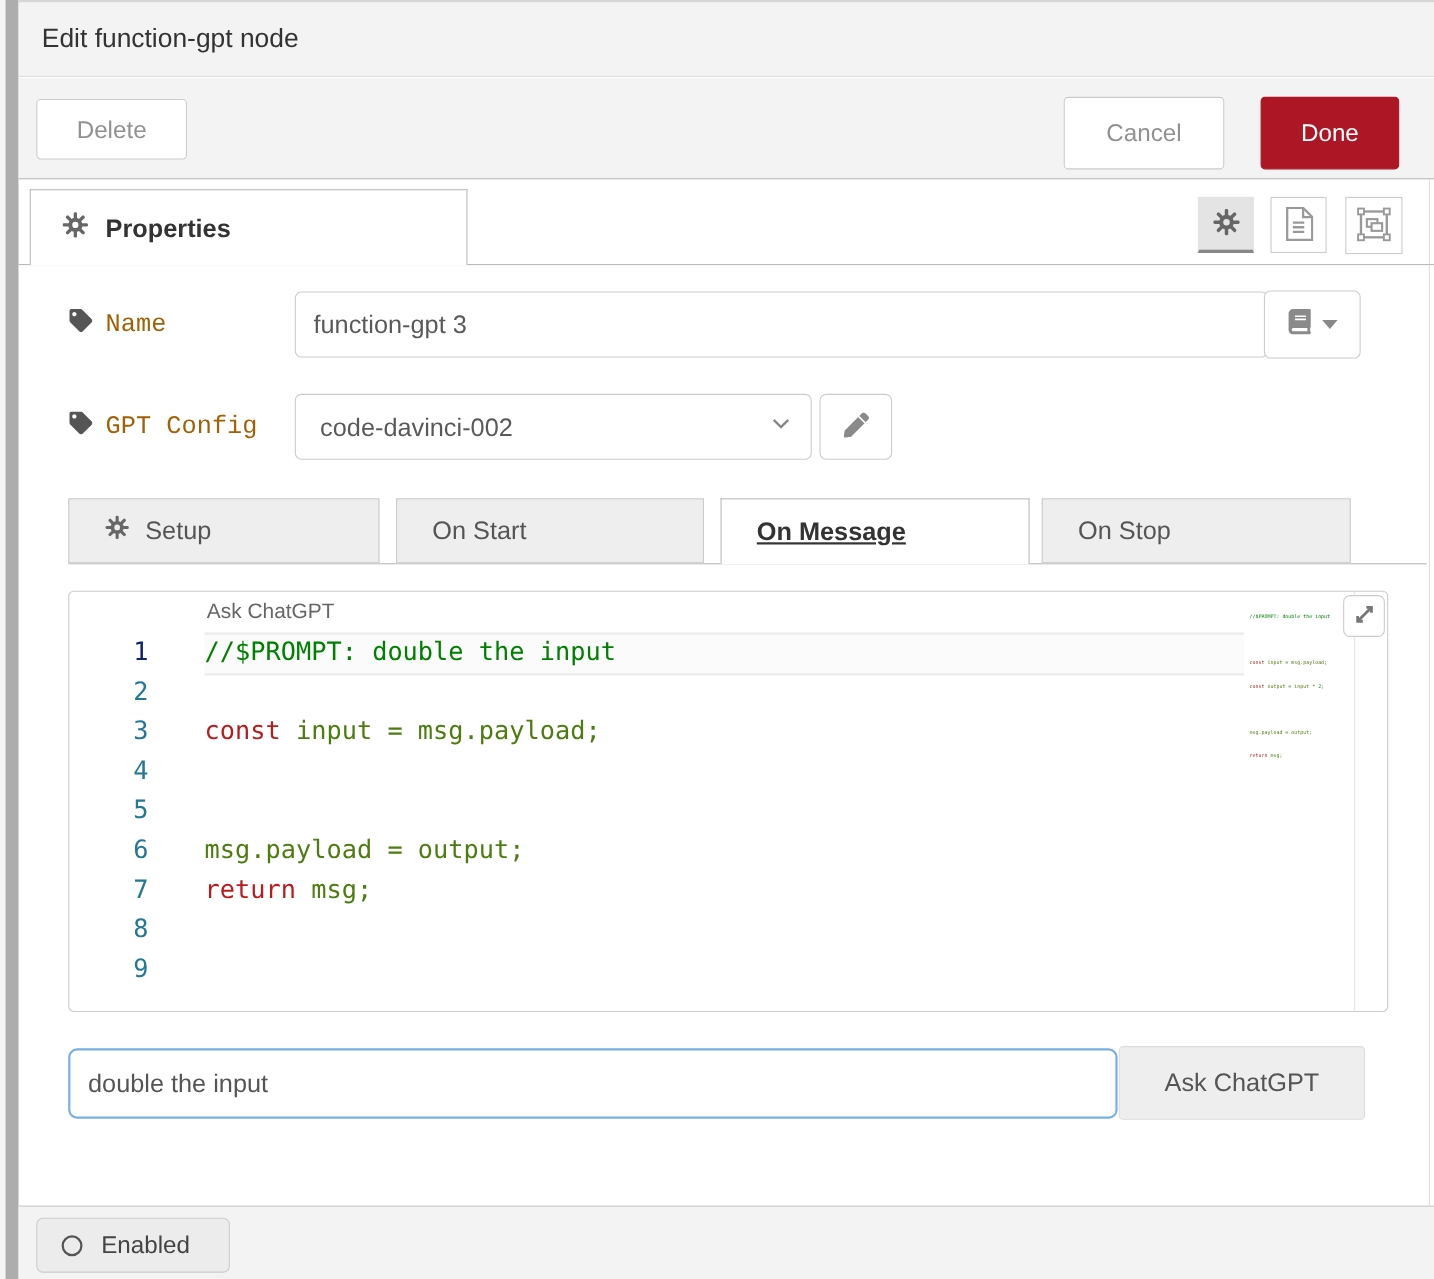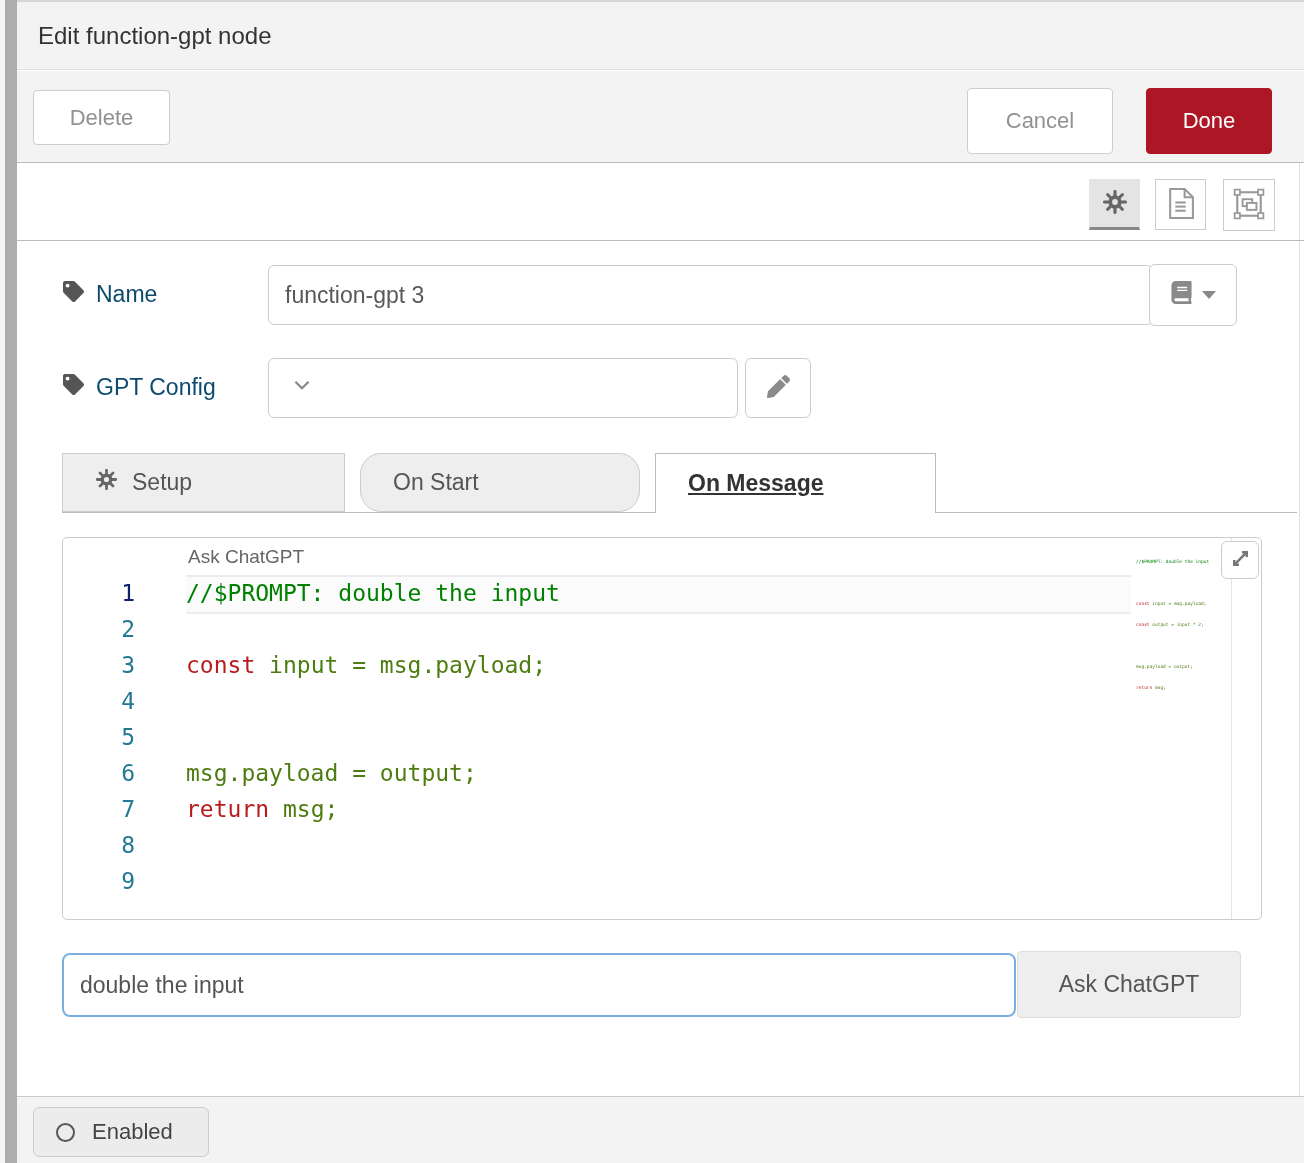--- a/index.html
+++ b/index.html
@@ -38,21 +38,21 @@
   .tab-properties .lbl { font-size:23px; font-weight:bold; color:#333; }
   .icon-btn { position:absolute; display:flex; align-items:center; justify-content:center;
               background:#fff; border:1px solid #ccc; cursor:pointer; }
   .btn-gear  { left:1089px; top:179px; width:51px; height:51px; background:#e4e4e4;
                border-color:#e4e4e4; border-bottom:3px solid #888; }
   .btn-doc   { left:1155px; top:179px; width:51px; height:51px; }
   .btn-shape { left:1223px; top:179px; width:52px; height:52px; }
 
   
   .field-label { position:absolute; display:flex; align-items:center; gap:12px;
-                 font-size:23px; color:#0c4a6e; }
+                 font-size:23px; color:#a16207;font-family:Liberation Mono, monospace; }
   .lab-name { left:63px; top:281px; }
   .lab-gpt  { left:63px; top:374px; }
   .text-input { position:absolute; border:1px solid #ccc; border-radius:6px; font-size:23px;
                 color:#595959; padding:0 16px; background:#fff; outline:none;
                 font-family:"Liberation Sans",sans-serif; }
   .inp-name { left:268px; top:265px; width:885px; height:60px; }
   .btn-book { left:1149px; top:264px; width:88px; height:62px; border-radius:6px;
               display:flex; align-items:center; justify-content:center; gap:9px; }
   .caret-down { width:0; height:0; border-left:7px solid transparent;
                 border-right:7px solid transparent; border-top:8px solid #888; }
@@ -62,21 +62,21 @@
                 cursor:pointer; }
   .select-box .val { flex:1; }
   .btn-pencil { left:745px; top:358px; width:66px; height:60px; border-radius:6px; }
 
   
   .func-tabs-line { position:absolute; left:62px; top:512px; width:1235px; height:1px; background:#bbb; }
   .ftab { position:absolute; top:453px; height:59px; background:#eee; border:1px solid #ccc;
           display:flex; align-items:center; padding-left:32px; gap:14px; font-size:23px;
           color:#555; cursor:pointer; }
   .ftab-setup   { left:62px;  width:283px; }
-  .ftab-onstart { left:360px; width:280px;border-radius:21px; }
+  .ftab-onstart { left:360px; width:280px; }
   .ftab-onmsg   { left:655px; width:281px; height:60px; background:#fff; border-color:#bbb;
                   border-bottom:none; font-weight:bold; color:#333; z-index:2;text-decoration:underline; }
   .ftab-onstop  { left:947px; width:281px; }
 
   
   .editor { position:absolute; left:62px; top:537px; width:1200px; height:383px;
             background:#fff; border:1px solid #ccc; border-radius:5px; overflow:hidden; }
   .codelens { position:absolute; left:125px; top:8px; font-size:19px; color:#666; cursor:pointer; }
   .line-highlight { position:absolute; left:123px; top:37px; width:945px; height:39px;
                     background:#fbfbfb; border-top:2px solid #ececec; border-bottom:2px solid #ececec; }
@@ -126,20 +126,39 @@
     <div class="tray-title">Edit function-gpt node</div>
   </div>
 
   <div class="tray-toolbar">
     <button class="btn btn-delete">Delete</button>
     <button class="btn btn-cancel">Cancel</button>
     <button class="btn btn-done">Done</button>
   </div>
 
   <div class="prop-row-line"></div>
+  <div class="tab-properties">
+    <span>
+      <svg width="25" height="25" viewBox="0 0 24 24" aria-hidden="true">
+        <g fill="#666">
+          <rect x="10.55" y="1" width="2.9" height="6" rx="1.2"></rect>
+            <rect x="10.55" y="17" width="2.9" height="6" rx="1.2"></rect>
+          <rect x="10.55" y="1" width="2.9" height="6" rx="1.2" transform="rotate(45 12 12)"></rect>
+            <rect x="10.55" y="17" width="2.9" height="6" rx="1.2" transform="rotate(45 12 12)"></rect>
+          <rect x="10.55" y="1" width="2.9" height="6" rx="1.2" transform="rotate(90 12 12)"></rect>
+            <rect x="10.55" y="17" width="2.9" height="6" rx="1.2" transform="rotate(90 12 12)"></rect>
+          <rect x="10.55" y="1" width="2.9" height="6" rx="1.2" transform="rotate(135 12 12)"></rect>
+            <rect x="10.55" y="17" width="2.9" height="6" rx="1.2" transform="rotate(135 12 12)"></rect>
+          <circle cx="12" cy="12" r="6.2"></circle>
+        </g>
+        <circle cx="12" cy="12" r="2.7" class="gear-hole-white"></circle>
+      </svg>
+    </span>
+    <span class="lbl">Properties</span>
+  </div>
   <button class="icon-btn btn-gear">
     <span>
       <svg width="26" height="26" viewBox="0 0 24 24" aria-hidden="true">
         <g fill="#666">
           <rect x="10.55" y="1" width="2.9" height="6" rx="1.2"></rect>
             <rect x="10.55" y="17" width="2.9" height="6" rx="1.2"></rect>
           <rect x="10.55" y="1" width="2.9" height="6" rx="1.2" transform="rotate(45 12 12)"></rect>
             <rect x="10.55" y="17" width="2.9" height="6" rx="1.2" transform="rotate(45 12 12)"></rect>
           <rect x="10.55" y="1" width="2.9" height="6" rx="1.2" transform="rotate(90 12 12)"></rect>
             <rect x="10.55" y="17" width="2.9" height="6" rx="1.2" transform="rotate(90 12 12)"></rect>
@@ -196,20 +215,21 @@
 
   <div class="field-label lab-gpt">
     <span>
       <svg width="21" height="21" viewBox="0 0 512 512" aria-hidden="true">
           <path fill="#555" d="M0 252.118V48C0 21.49 21.49 0 48 0h204.118a48 48 0 0 1 33.941 14.059l211.882 211.882c18.745 18.745 18.745 49.137 0 67.882L293.823 497.941c-18.745 18.745-49.137 18.745-67.882 0L14.059 286.059A48 48 0 0 1 0 252.118zM112 64c-26.51 0-48 21.49-48 48s21.49 48 48 48 48-21.49 48-48-21.49-48-48-48z"></path>
         </svg>
     </span>
     <span>GPT Config</span>
   </div>
   <div class="select-box" role="listbox">
+    <span class="val">code-davinci-002</span>
     <span>
       <svg width="22" height="22" viewBox="0 0 20 20" fill="none" stroke="#888" stroke-width="2" aria-hidden="true">
           <path d="M4 7l6 6 6-6"></path>
         </svg>
     </span>
   </div>
   <button class="icon-btn btn-pencil" style="border-radius:6px;">
     <span>
       <svg width="23" height="23" viewBox="0 0 512 512" aria-hidden="true">
           <path fill="#8a8a8a" d="M497.9 142.1l-46.1 46.1c-4.7 4.7-12.3 4.7-17 0l-111-111c-4.7-4.7-4.7-12.3 0-17l46.1-46.1c18.7-18.7 49.1-18.7 67.9 0l60.1 60.1c18.8 18.7 18.8 49.1 0 67.9zM284.2 99.8L21.6 362.4.4 483.9c-2.9 16.4 11.4 30.6 27.8 27.8l121.5-21.3 262.6-262.6c4.7-4.7 4.7-12.3 0-17l-111-111c-4.8-4.7-12.4-4.7-17.1 0z"></path>
@@ -236,20 +256,23 @@
       </svg>
     </span>
     <span>Setup</span>
   </div>
   <div class="ftab ftab-onstart">
     <span>On Start</span>
   </div>
   <div class="ftab ftab-onmsg">
     <span>On Message</span>
   </div>
+  <div class="ftab ftab-onstop">
+    <span>On Stop</span>
+  </div>
 
   <div class="editor">
     <div class="line-highlight"></div>
     <div class="codelens">Ask ChatGPT</div>
 
     <div class="code-row" style="top:37px">
       <span class="ln active">1</span>
       <span class="code"><span class="tk-c">//$PROMPT: double the input</span></span>
     </div>
     <div class="code-row" style="top:73px">

